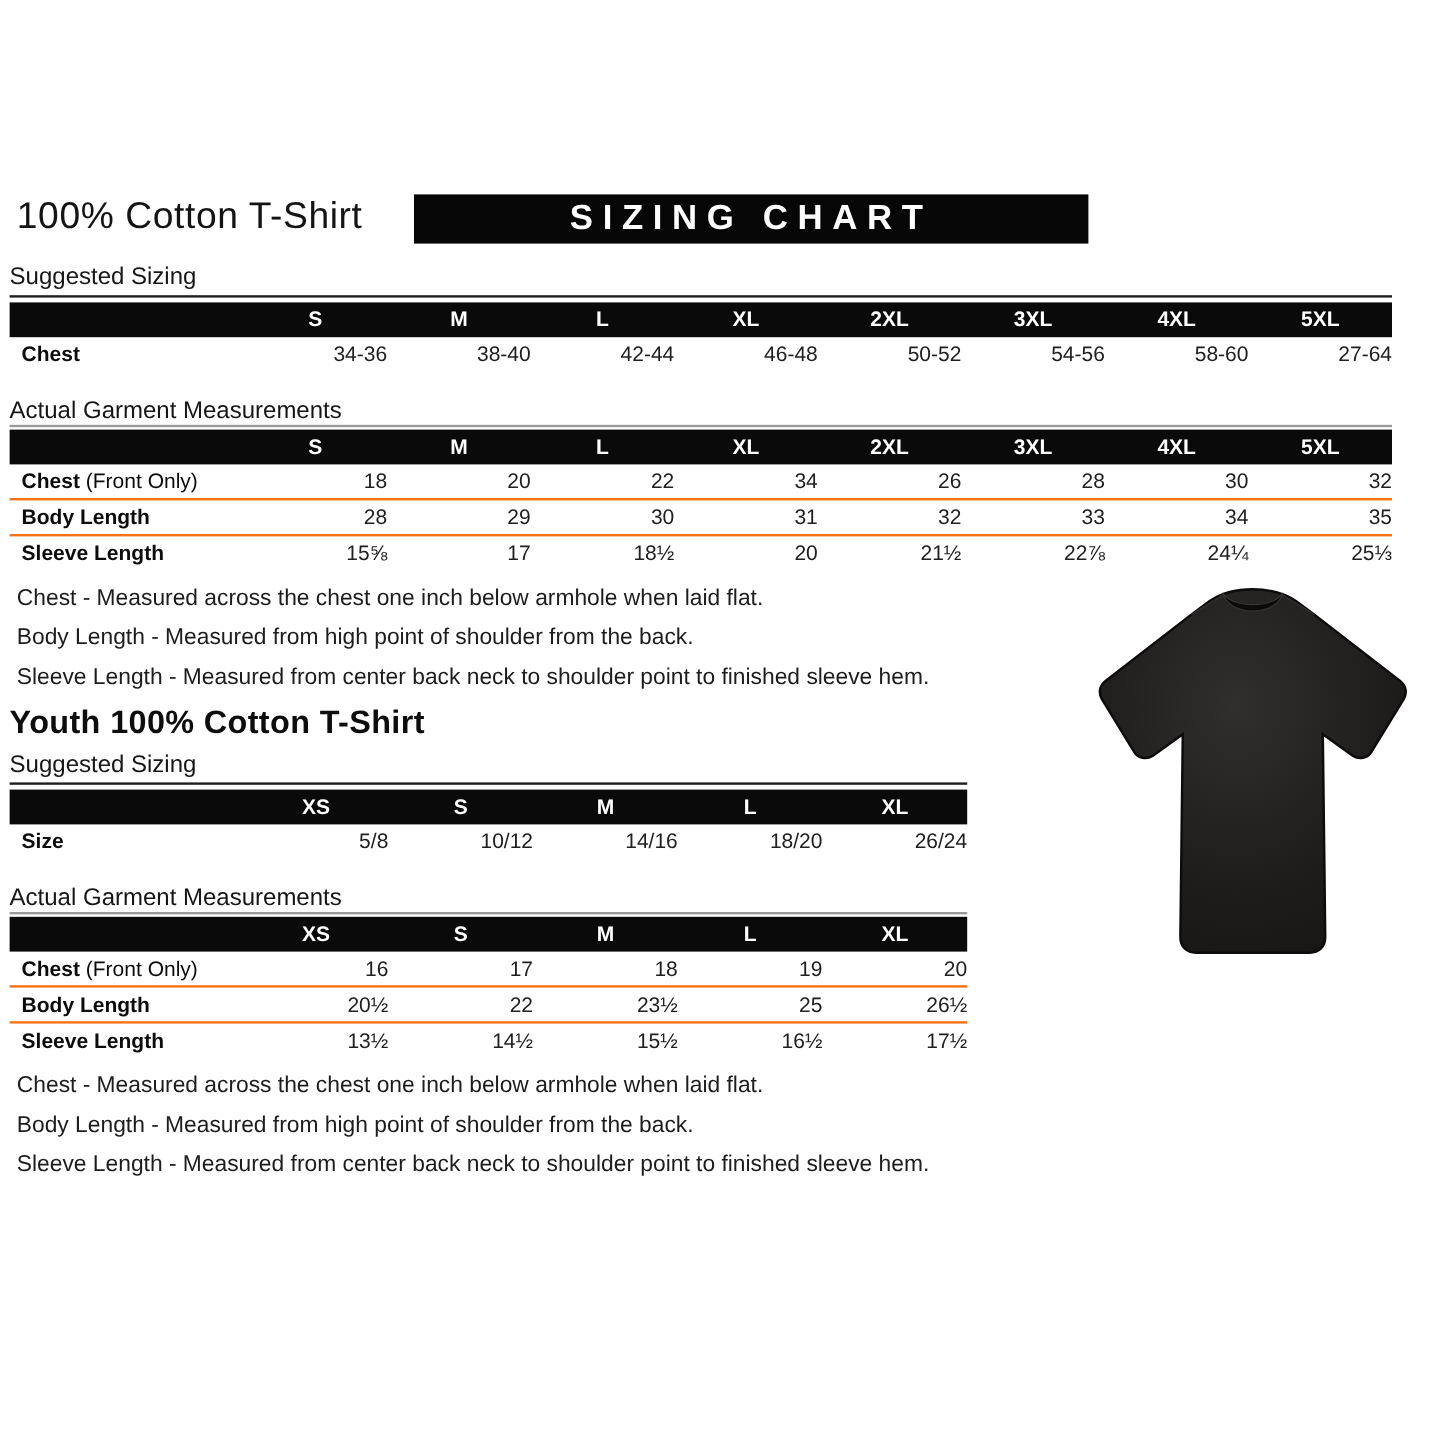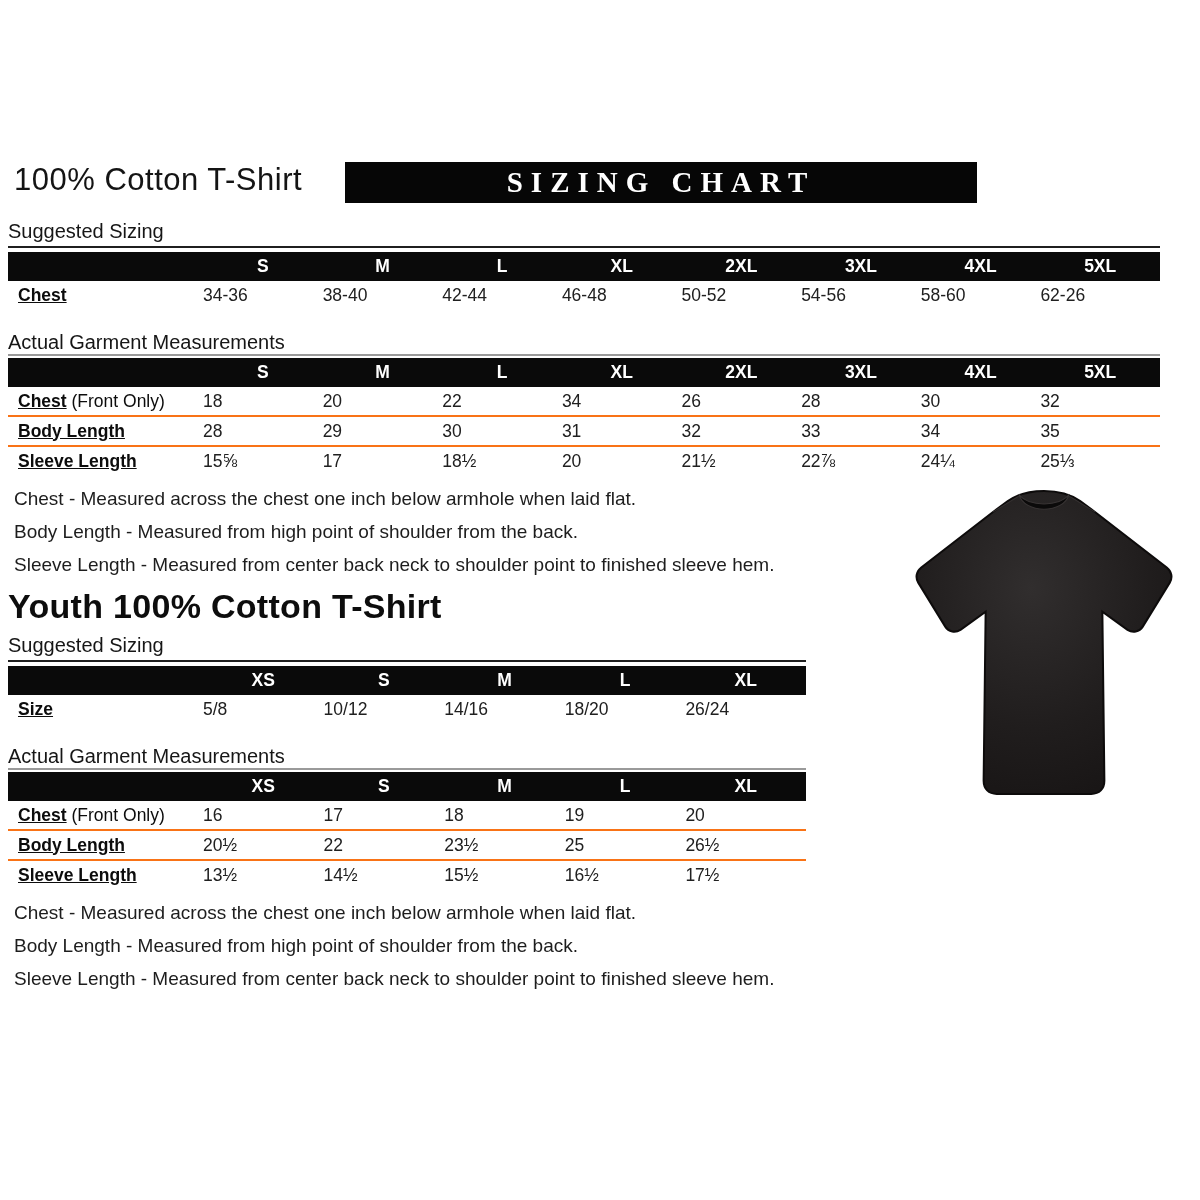--- a/index.html
+++ b/index.html
@@ -4,42 +4,42 @@
 <style>
   html,body{margin:0;padding:0;}
   body{
     width:1200px;height:1200px;background:#ffffff;position:relative;
     font-family:"Liberation Sans","DejaVu Sans",sans-serif;color:#1a1a1a;
     overflow:hidden;
   }
   .content{position:absolute;left:8px;top:160px;width:1186px;}
   .hdr{position:relative;height:52px;}
   .title1{position:absolute;left:6px;top:2px;font-size:31px;font-weight:normal;color:#141414;letter-spacing:0.5px;white-space:nowrap;}
-  .banner{position:absolute;left:337px;top:2px;width:632px;height:41px;background:#060606;color:#ffffff;
-    display:flex;align-items:center;justify-content:center;font-size:29px;font-weight:bold;letter-spacing:8px;font-family:Liberation Serif, serif;}
+  .banner{position:absolute;left:337px;top:2px;width:562px;height:41px;background:#060606;color:#ffffff;
+    display:flex;align-items:center;justify-content:center;font-size:29px;font-weight:bold;letter-spacing:8px;}
   .sublabel{font-size:20px;color:#161616;margin-top:8px;}
   .uline{border-top:2px solid #1f1f1f;margin:3px 0 4px 0;}
   .uline.w-adult{width:1152px;}
   .uline.w-youth{width:798px;}
   .topline{border-top:2px solid #9a9a9a;margin-bottom:2px;}
   .tbl{margin-top:0;}
   .t-adult{width:1152px;}
   .t-youth{width:798px;}
   .grid8{display:grid;grid-template-columns:195px repeat(8,1fr);}
   .grid5{display:grid;grid-template-columns:195px repeat(5,1fr);}
   .hbar{background:#0a0a0a;color:#ffffff;height:29px;align-items:center;}
   .hc{text-align:center;font-size:17.5px;font-weight:bold;}
   .drow{height:28px;align-items:center;font-size:17.5px;color:#202020;}
   .sep{border-top:2px solid #f97316;}
   .lbl{padding-left:10px;font-size:17.5px;color:#0c0c0c;white-space:nowrap;}
-  .lbl .b{font-weight:bold;text-decoration:underline;}
-  .c{text-align:left;}
+  .lbl .b{font-weight:bold;}
+  .c{text-align:right;}
   .notes{margin-top:13px;}
   .note{font-size:19px;color:#1d1d1d;margin:0 0 11px 6px;}
-  .title2{font-size:34px;font-weight:bold;color:#0d0d0d;margin:10px 0 0 0;letter-spacing:0.3px;}
+  .title2{font-size:27px;font-weight:bold;color:#0d0d0d;margin:10px 0 0 0;letter-spacing:0.3px;}
   .mt{margin-top:22px;}
   .tee{position:absolute;left:897px;top:483px;width:294px;height:324px;}
 </style>
 </head>
 <body>
 
 <div class="content">
 
   <div class="hdr">
     <div class="title1">100% Cotton T-Shirt</div>
@@ -62,21 +62,21 @@
     </div>
     <div class="grid8 drow">
       <div class="lbl"><span class="b">Chest</span><span></span></div>
       <div class="c">34-36</div>
       <div class="c">38-40</div>
       <div class="c">42-44</div>
       <div class="c">46-48</div>
       <div class="c">50-52</div>
       <div class="c">54-56</div>
       <div class="c">58-60</div>
-      <div class="c">62-26</div>
+      <div class="c">27-64</div>
     </div>
   </div>
 
   <div class="sublabel mt">Actual Garment Measurements</div>
   <div class="tbl t-adult">
     <div class="topline"></div>
     <div class="grid8 hbar">
       <div class="hc"></div>
       <div class="hc">S</div>
       <div class="hc">M</div>

